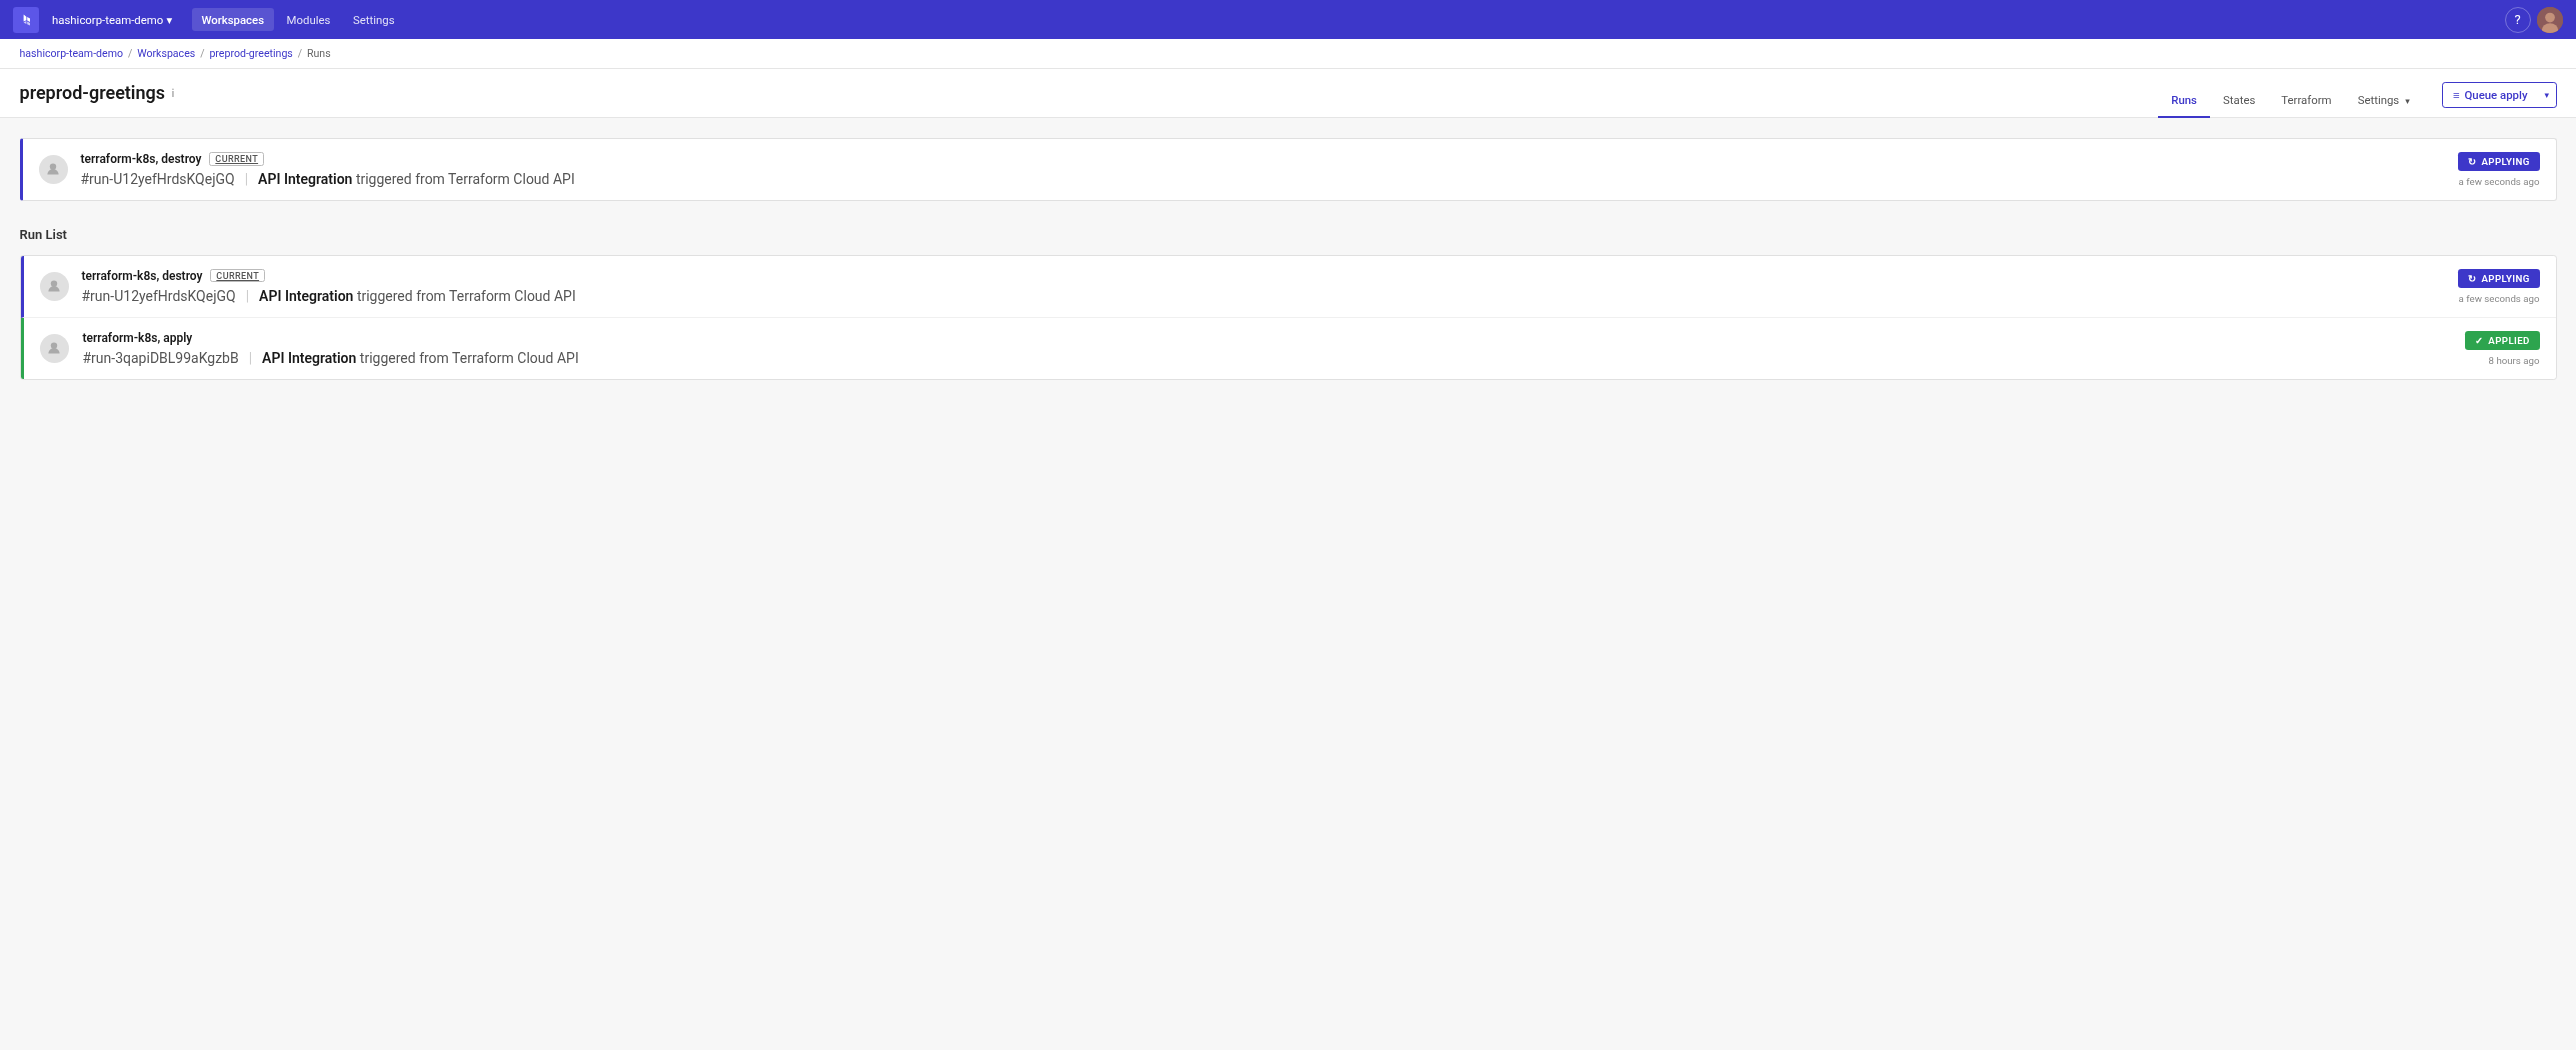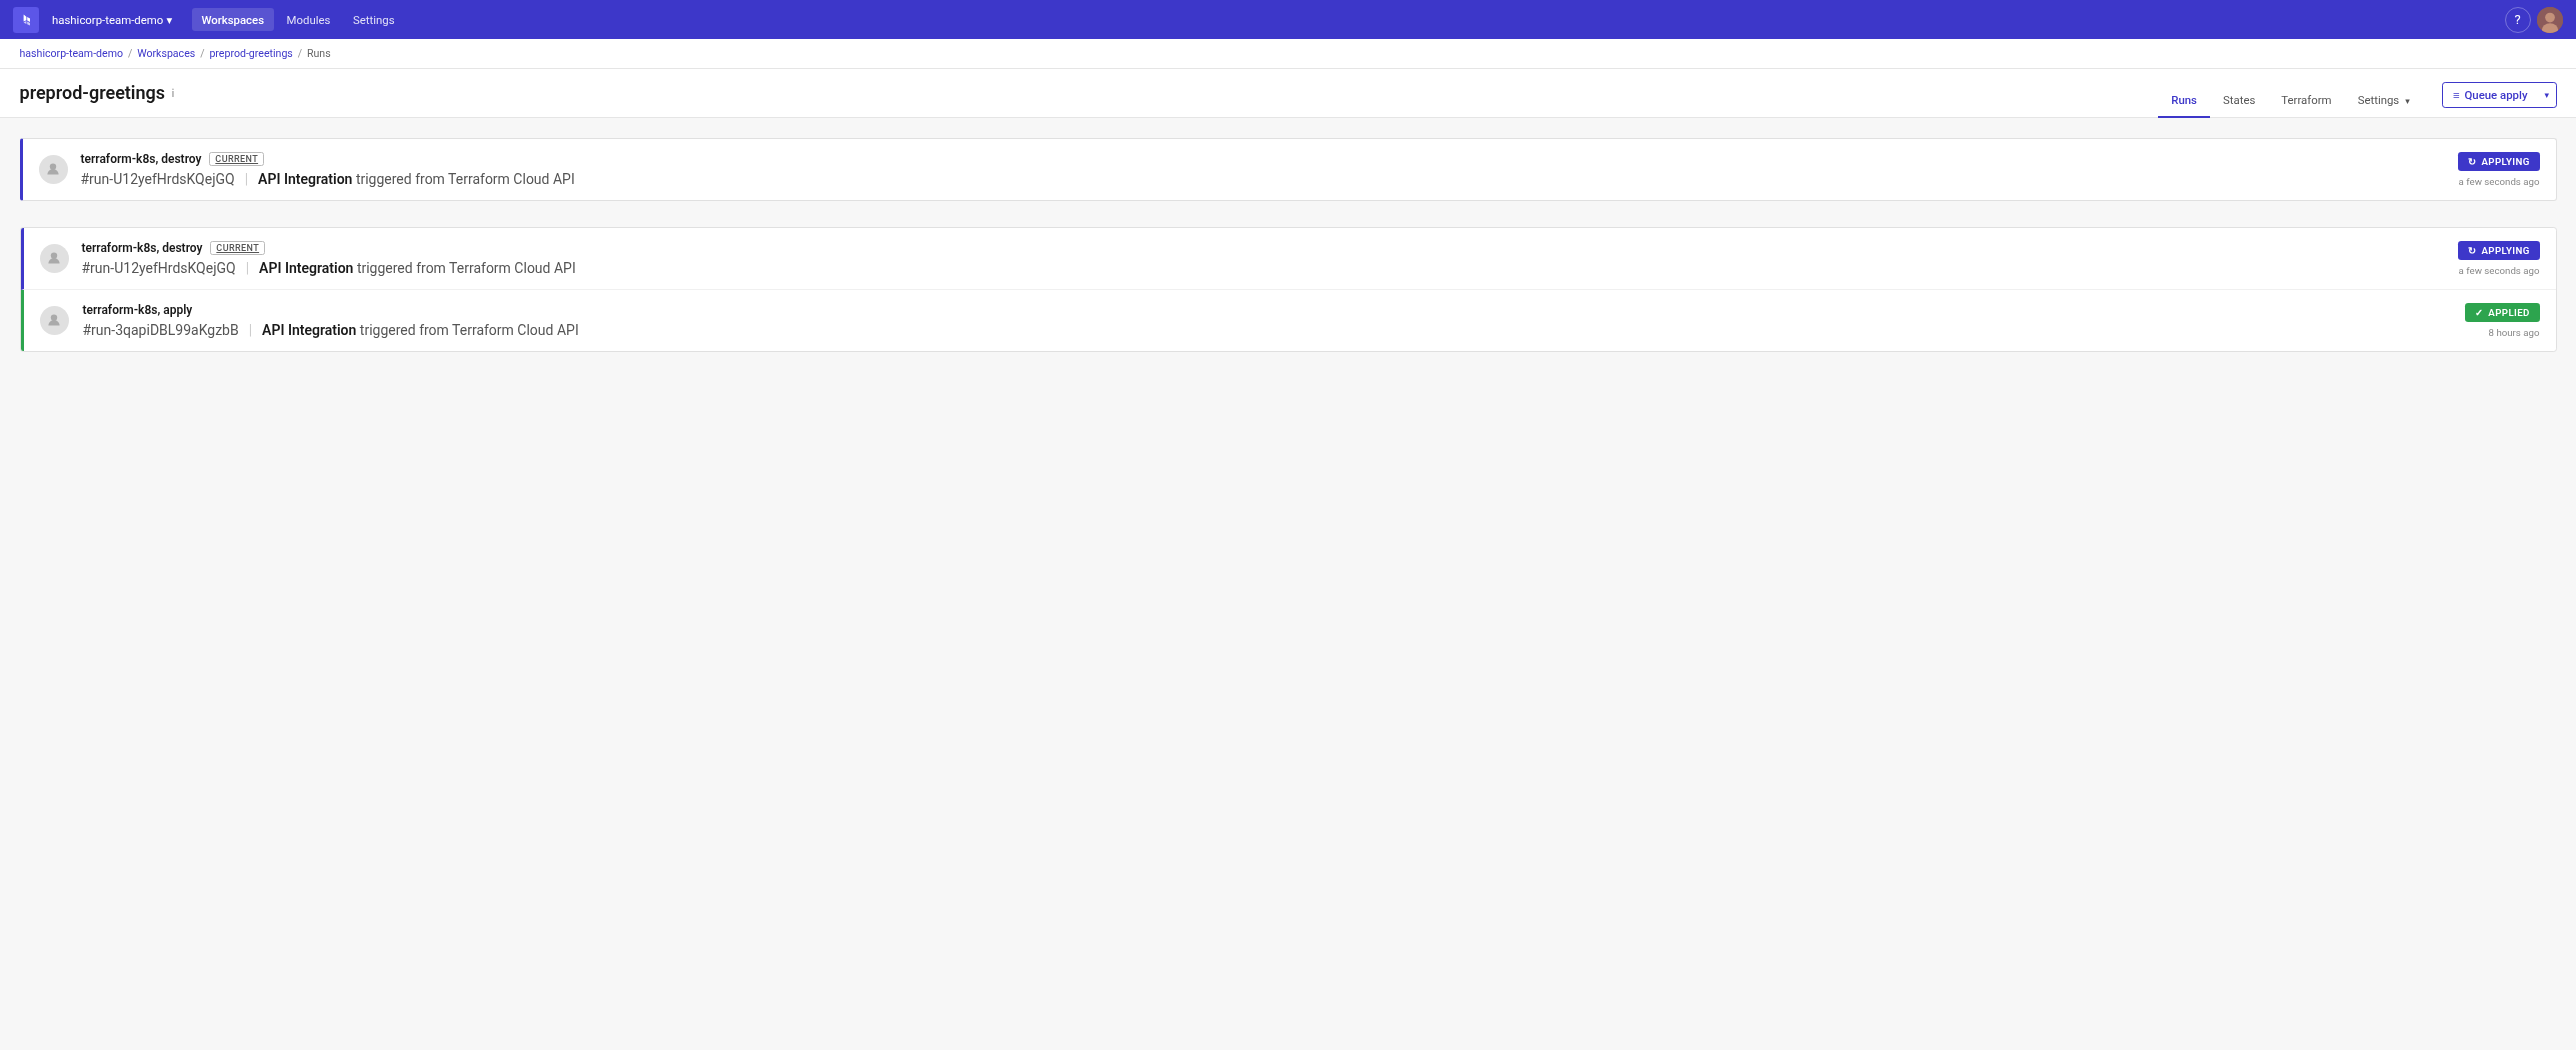--- a/index.html
+++ b/index.html
@@ -176,21 +176,21 @@
     .run-avatar {
       width: 29px; height: 29px;
       background: #e0e0e0;
       border-radius: 50%;
       display: flex; align-items: center; justify-content: center;
       color: #888; font-size: 14.6px;
       flex-shrink: 0;
     }
     .run-info { flex: 1; }
     .run-title-row {
-      display: flex; align-items: center; gap: 8px;
+      display: flex; align-items: flex-start; gap: 8px;
       margin-bottom: 4.9px;
     }
     .run-name {
       font-size: 12px;
       font-weight: 600;
       color: #1a1a1a;
     }
     .current-badge {
       font-size: 9px;
       font-weight: 500;
@@ -374,20 +374,21 @@
         <div class="status-badge-applying">
           <span class="spinning">↻</span>
           <span>APPLYING</span>
         </div>
         <span class="run-time">a few seconds ago</span>
       </div>
     </div>
   </div>
 
   <div>
+    <h2 class="section-title">Run List</h2>
 
     <div class="run-list-card">
 
       <div class="run-list-item">
         <div class="run-avatar">
           <svg width="16" height="16" viewBox="0 0 20 20" fill="none">
             <circle cx="10" cy="7" r="4" fill="#aaa"></circle>
             <path d="M3 17c0-3.87 3.13-7 7-7s7 3.13 7 7" fill="#aaa"></path>
           </svg>
         </div>

